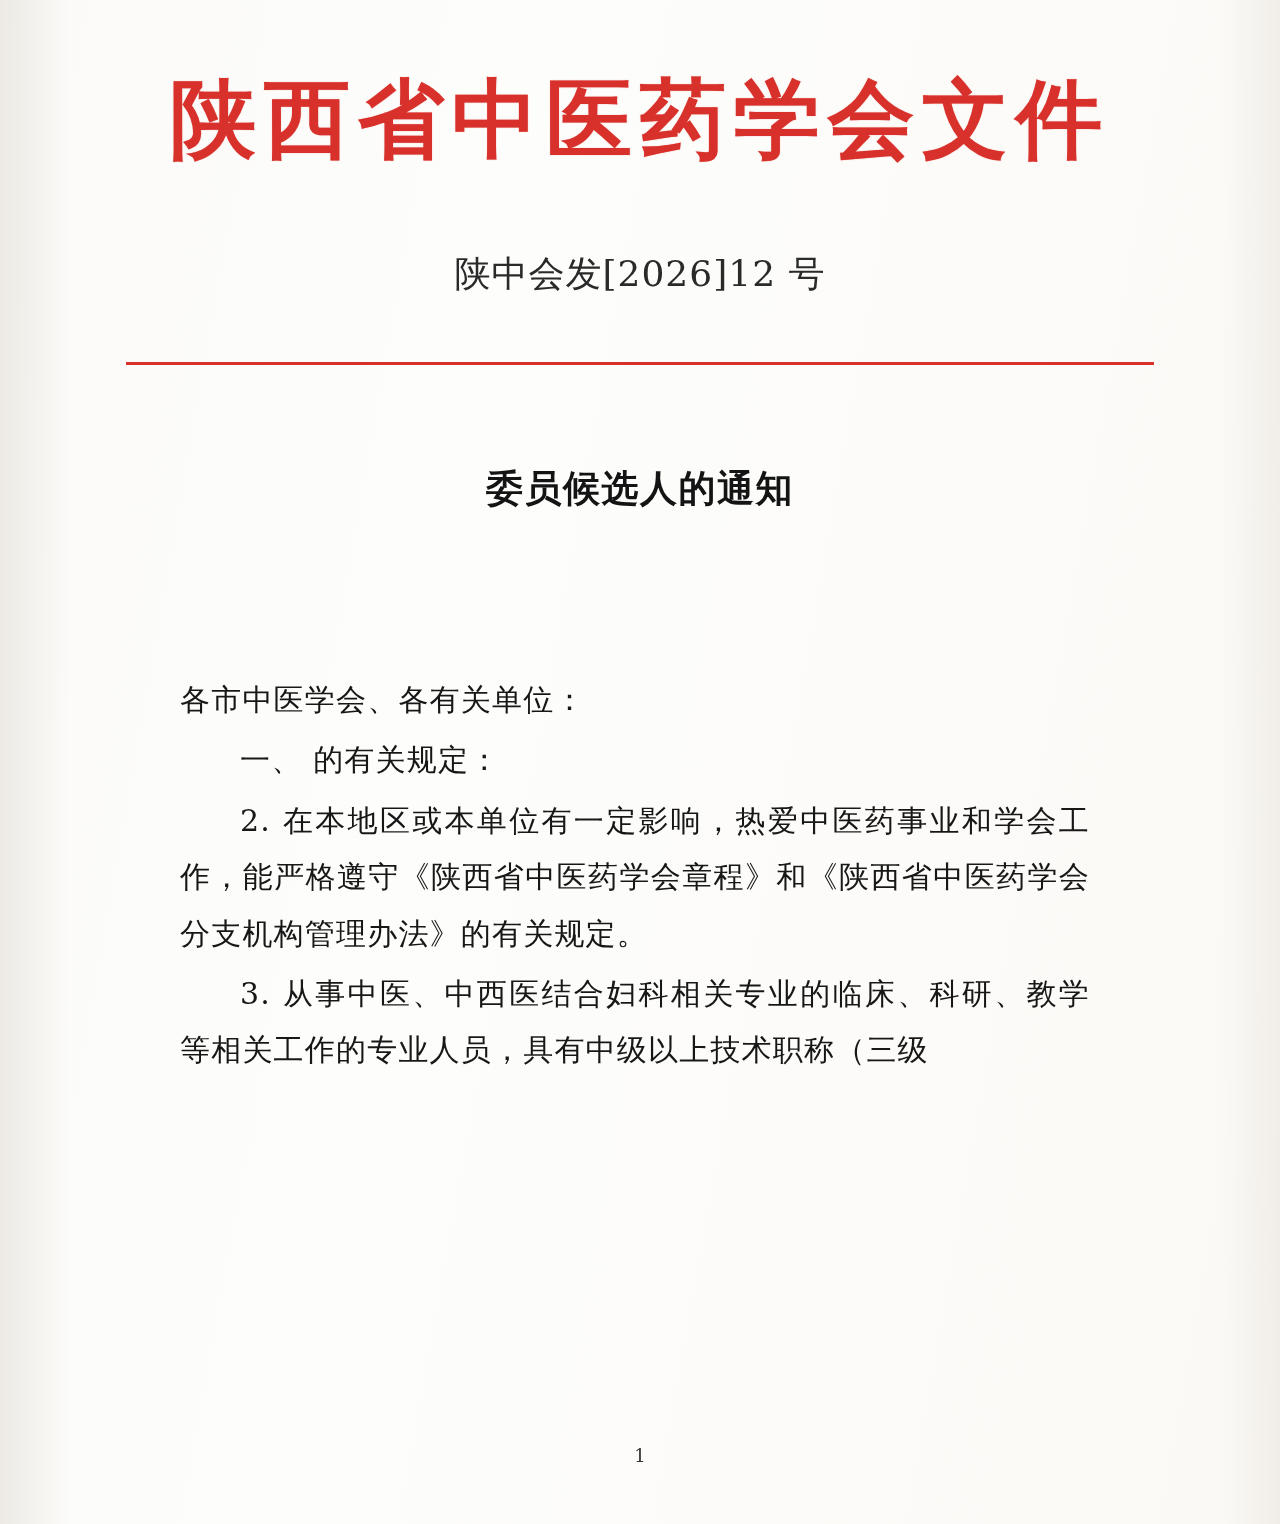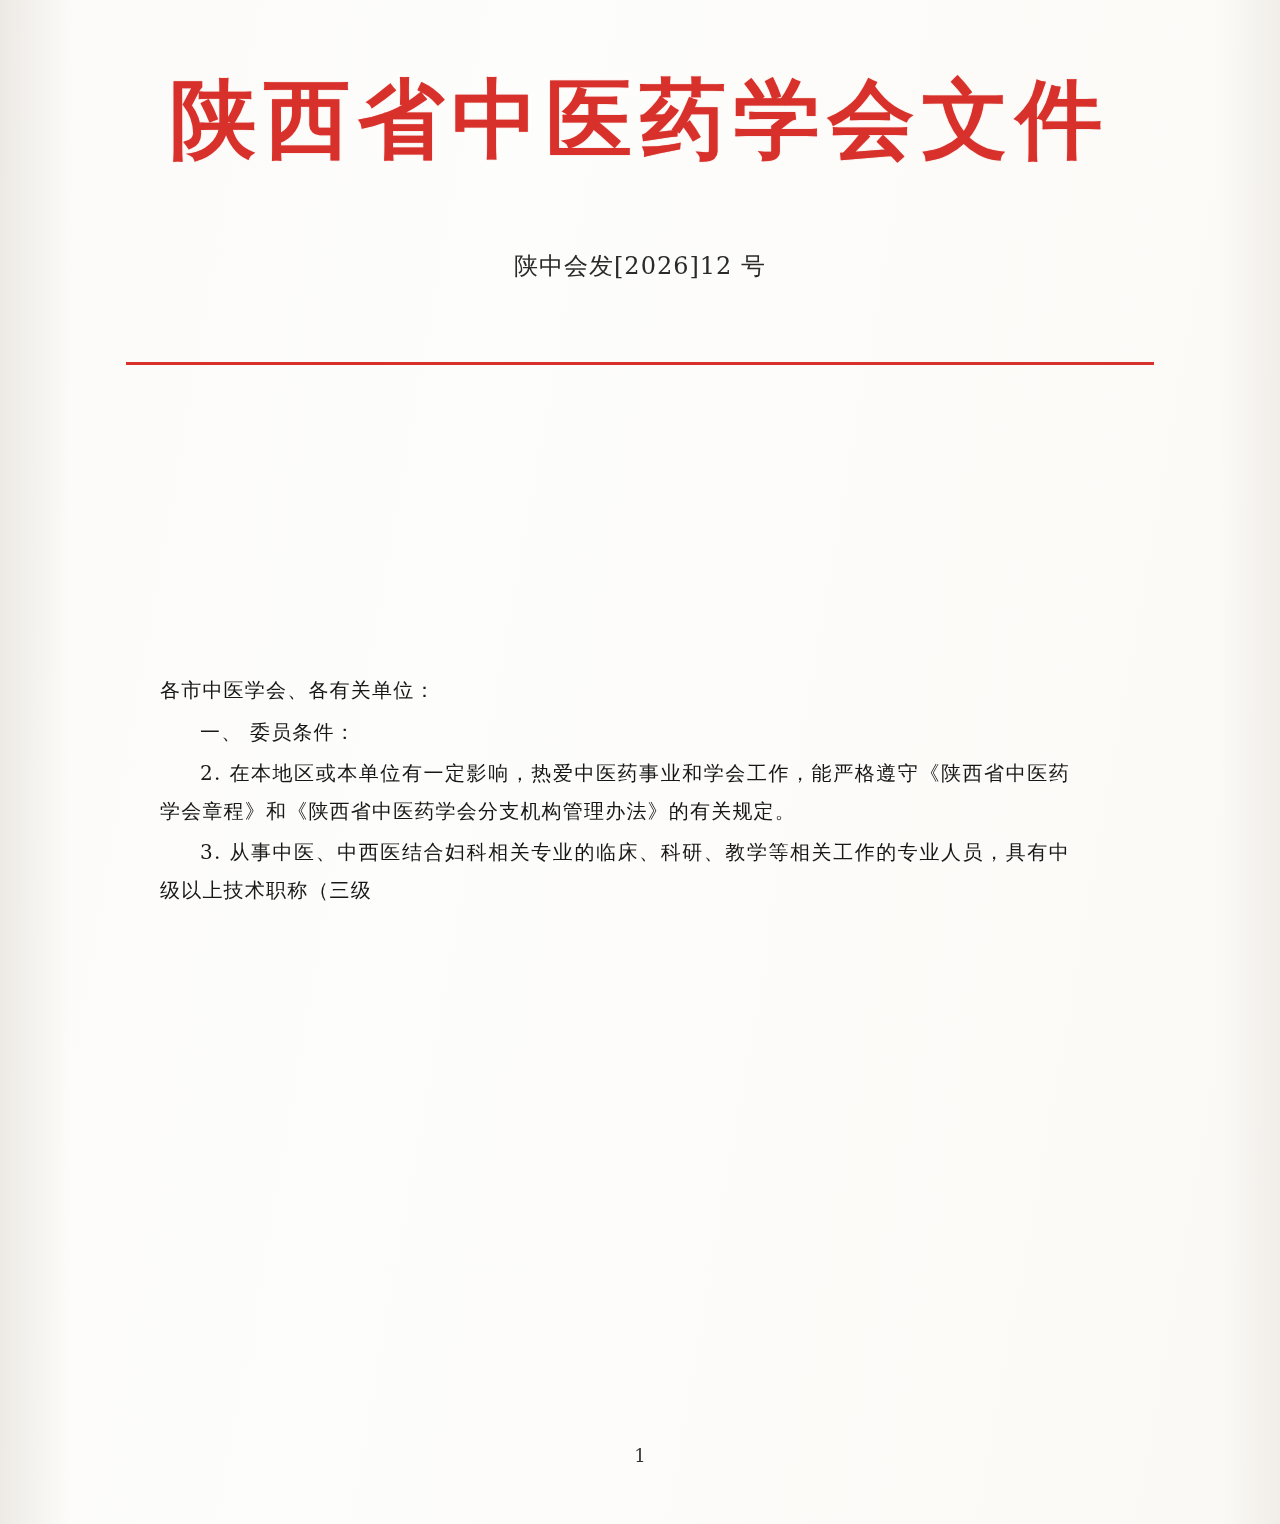--- a/index.html
+++ b/index.html
@@ -49,21 +49,21 @@
     text-shadow: 0 0 1px rgba(216,48,42,0.6);
     white-space: nowrap;
   }
 
   .doc-number {
     position: absolute;
     top: 250px;
     left: 0;
     width: 1280px;
     text-align: center;
-    font-size: 24px;
+    font-size: 36px;
     letter-spacing: 1px;
     color: #2a2a2a;
     font-family: "DejaVu Serif", "Liberation Serif", serif;
   }
 
   .red-rule {
     position: absolute;
     top: 362px;
     left: 126px;
     width: 1028px;
@@ -80,23 +80,23 @@
     font-weight: bold;
     font-size: 37px;
     line-height: 1.75;
     letter-spacing: 1.5px;
     color: #141414;
   }
 
   .body-text {
     position: absolute;
     top: 672px;
-    left: 160px;
+    left: 180px;
     width: 910px;
-    font-size: 20px;
+    font-size: 30px;
     line-height: 1.88;
     letter-spacing: 1.2px;
     color: #171717;
     text-align: justify;
   }
   .body-text p {
     margin: 0 0 4px 0;
   }
   .indent {
     text-indent: 2em;
@@ -120,24 +120,25 @@
 
   <div class="masthead">
     <div class="masthead-title">陕西省中医药学会文件</div>
   </div>
 
   <div class="doc-number">陕中会发[2026]12 号</div>
 
   <div class="red-rule"></div>
 
   <div class="doc-title">
+    <div>委员候选人的通知</div>
   </div>
 
   <div class="body-text">
     <p>各市中医学会、各有关单位：</p>
-    <p class="indent">一、 委员条件：</p>
+    <p class="indent">一、 的有关规定：</p>
     <p class="indent">2. 在本地区或本单位有一定影响，热爱中医药事业和学会工作，能严格遵守《陕西省中医药学会章程》和《陕西省中医药学会分支机构管理办法》的有关规定。</p>
     <p class="indent">3. 从事中医、中西医结合妇科相关专业的临床、科研、教学等相关工作的专业人员，具有中级以上技术职称（三级</p>
   </div>
 
   <div class="page-number">1</div>
 
 </div>
 
 </body></html>

